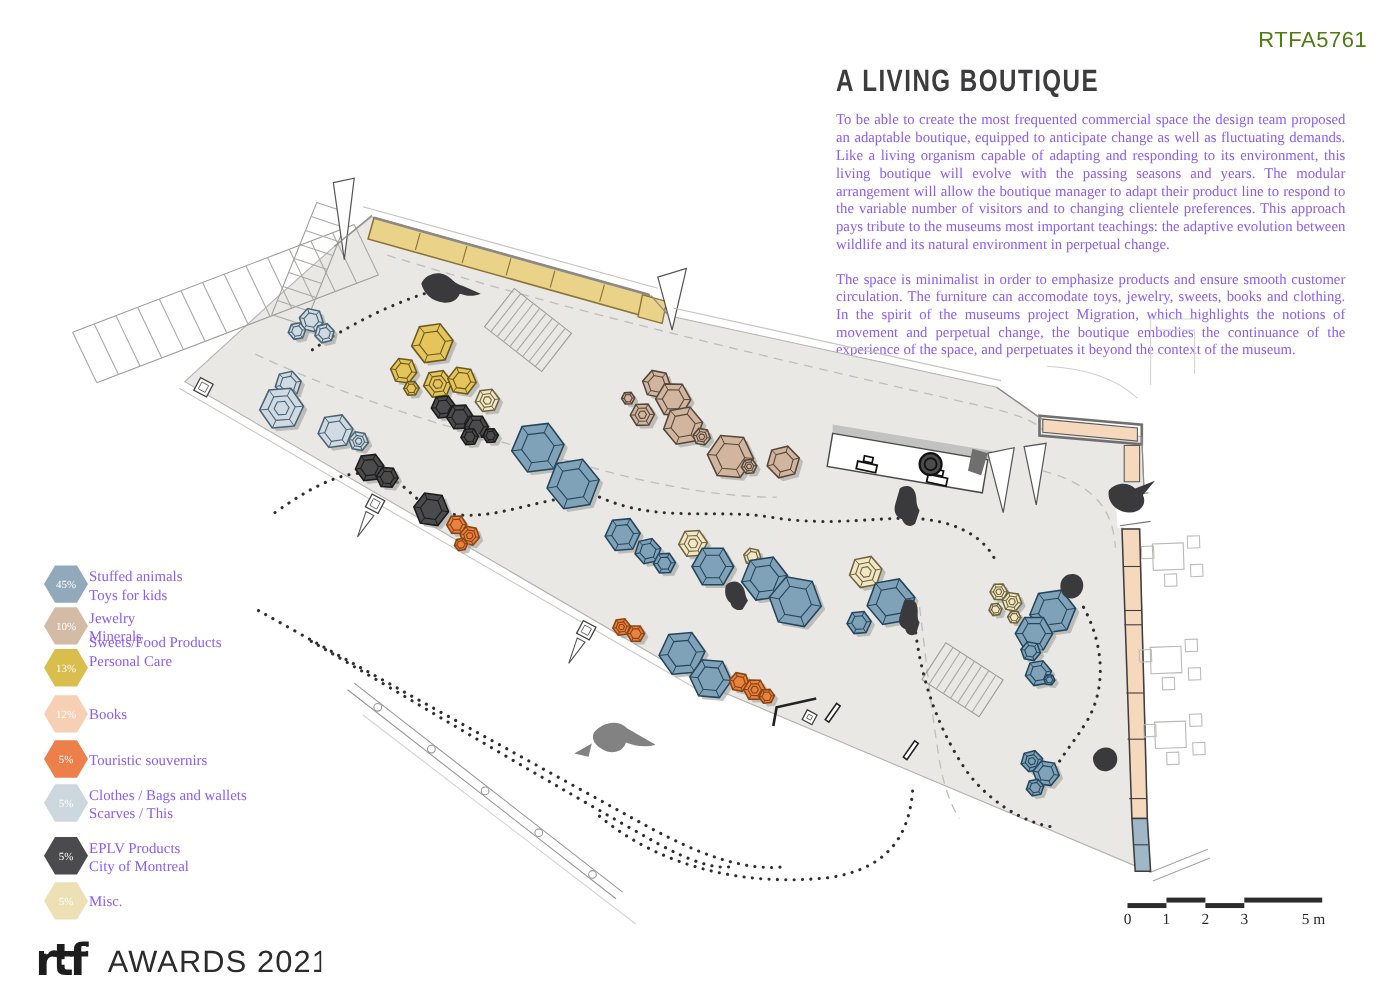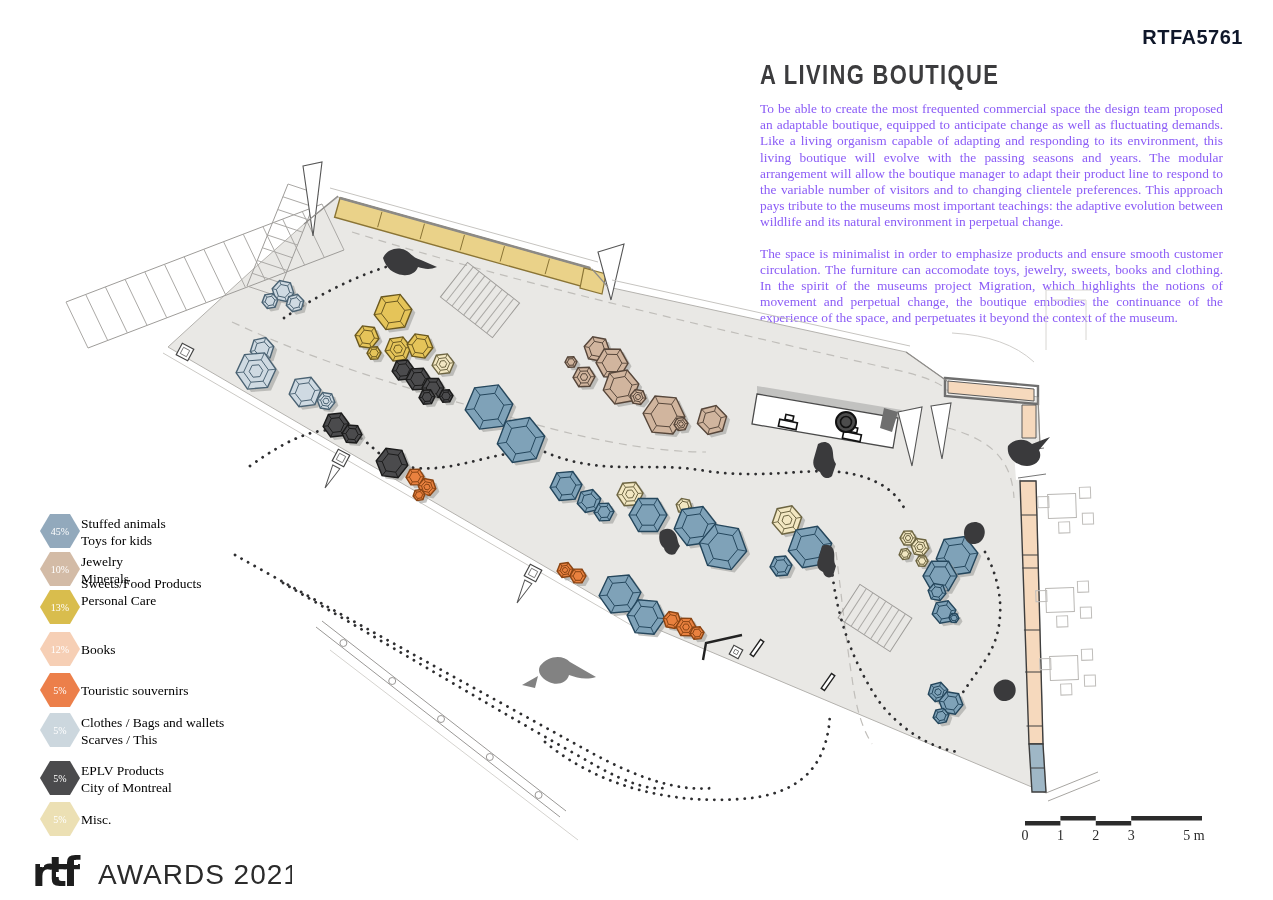--- a/index.html
+++ b/index.html
@@ -1,29 +1,29 @@
 <!DOCTYPE html>
 <html><head>
 <meta charset="utf-8">
 <style>
   html,body{margin:0;padding:0;background:#ffffff;}
   #board{position:relative;width:1273px;height:900px;background:#ffffff;overflow:hidden;
          font-family:"Liberation Serif",serif;color:#4b4b50;}
   #ref-code{position:absolute;top:26px;right:30px;font-family:"Liberation Sans",sans-serif;
-            font-size:20px;letter-spacing:.5px;color:#0f172a;font-weight:bold;}
+            font-size:20px;letter-spacing:.5px;color:#4d7c0f;}
   #article{position:absolute;left:760px;top:58px;width:463px;}
   #article h1{margin:0 0 14px 0;font-family:"Liberation Sans",sans-serif;font-weight:bold;
               font-size:25px;letter-spacing:1.5px;color:#3c3c3e;transform:scaleX(.88) scaleY(1.12);
               transform-origin:left top;white-space:nowrap;}
   #article p{margin:0 0 15px 0;font-size:13.4px;line-height:16.2px;text-align:justify;color:#8b5cf6;}
   #plan-svg{position:absolute;left:0;top:0;}
   #legend{position:absolute;left:0;top:0;width:320px;height:828px;}
   .lg-item{position:absolute;}
   .lg-hex{position:absolute;}
-  .lg-label{position:absolute;left:81px;font-size:13.5px;line-height:17px;color:#000000;white-space:nowrap;}
+  .lg-label{position:absolute;left:81px;font-size:13.5px;line-height:17px;color:#8b5cf6;white-space:nowrap;}
   #footer-logo{position:absolute;left:32px;top:850px;width:260px;height:46px;}
 </style>
 </head>
 <body>
 
 <div id="board">
 
   <div id="ref-code">RTFA5761</div>
 
   <div id="article">

